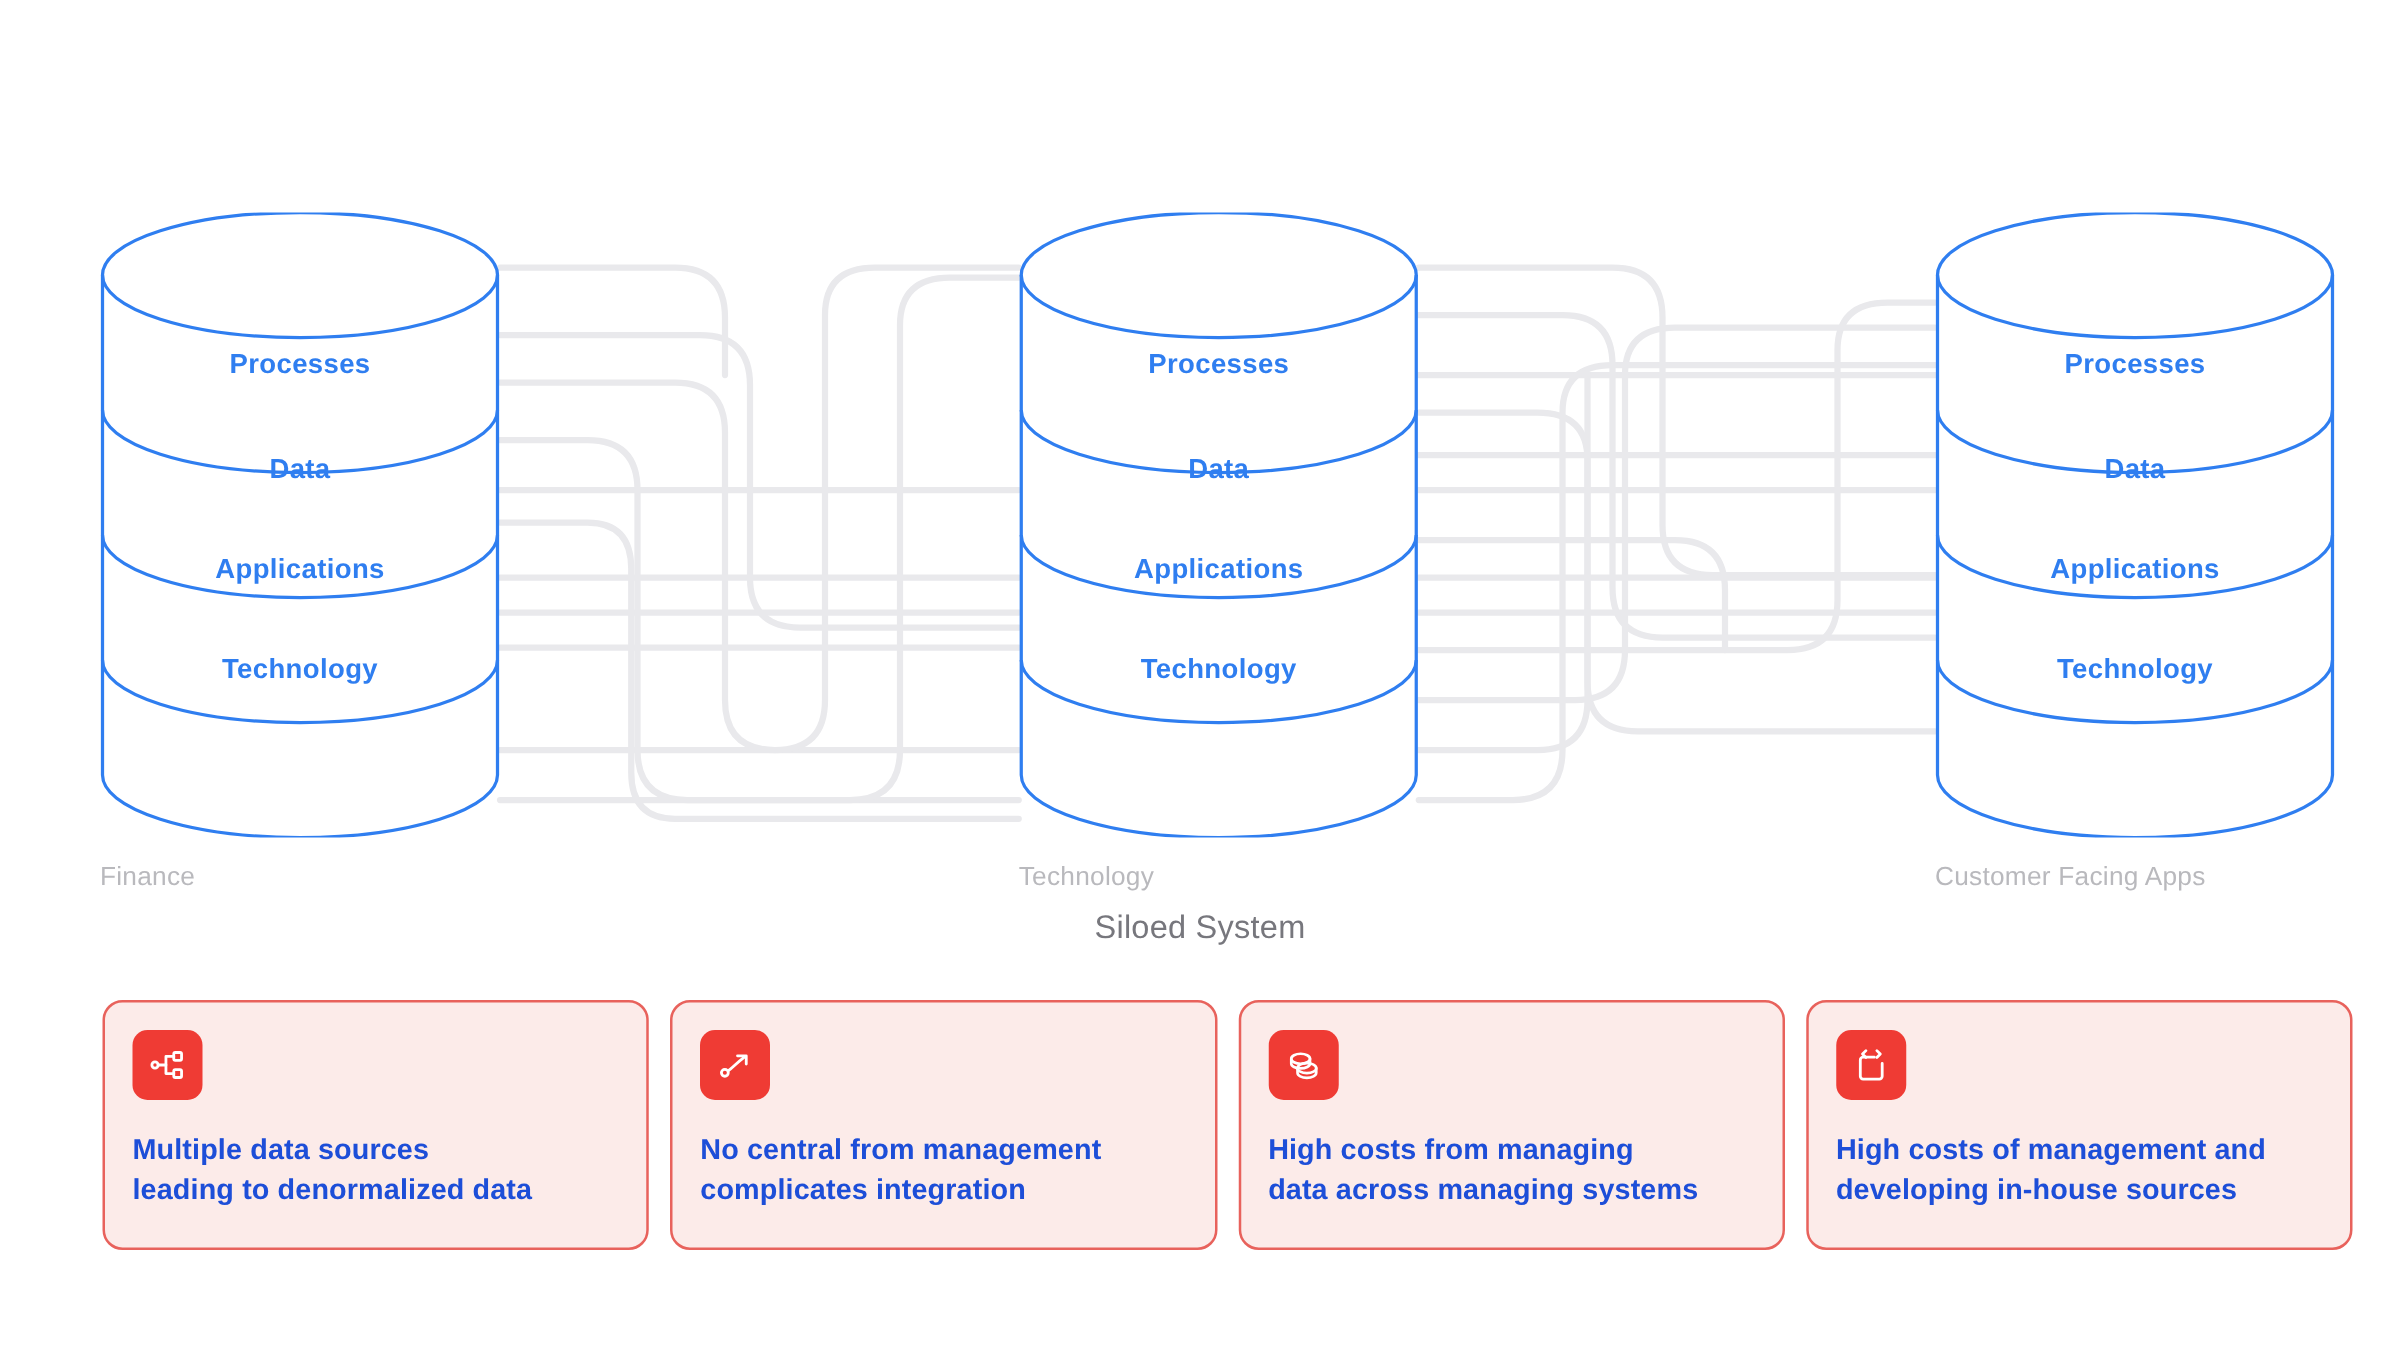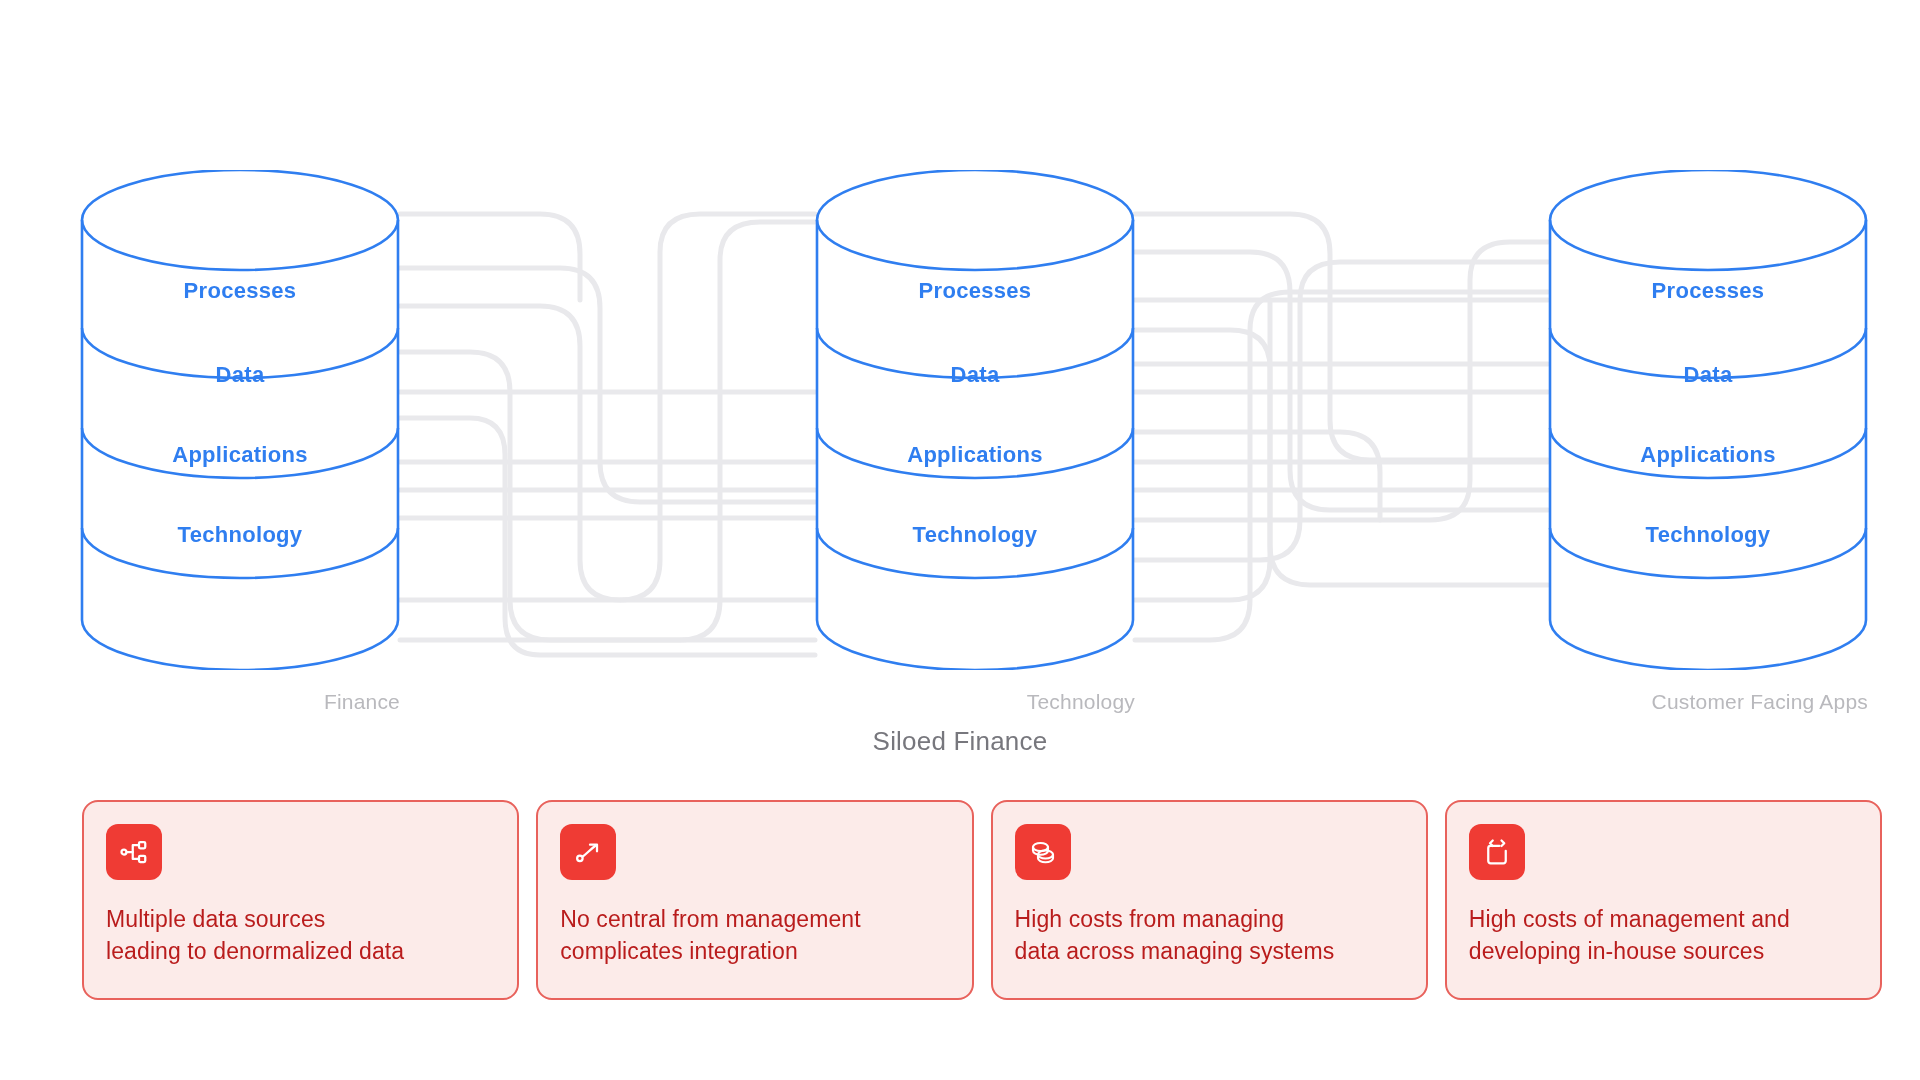--- a/index.html
+++ b/index.html
@@ -43,21 +43,21 @@
   .cyl {
     position: absolute;
     width: 320px;
     height: 500px;
   }
   .cyl svg { display: block; }
 
   .cyl-label {
     position: absolute;
     width: 320px;
-    text-align: right;
+    text-align: left;
     font-size: 21px;
     color: #b9b9bd;
     letter-spacing: 0.2px;
     white-space: nowrap;
   }
 
   .layer-text {
     font-family: "Liberation Sans", sans-serif;
     font-size: 22px;
     font-weight: bold;
@@ -105,22 +105,23 @@
     display: flex;
     align-items: center;
     justify-content: center;
     flex: 0 0 auto;
   }
   .card-icon svg { display: block; }
   .card-text {
     margin-top: 24px;
     font-size: 23px;
     line-height: 1.38;
-    color: #b91c1c;
+    color: #1d4ed8;
     letter-spacing: 0.1px;
+    font-weight: bold;
   }
 </style>
 </head>
 <body>
 
 <div id="stage">
 
   <div id="diagram">
 
     <svg id="connector-layer" viewBox="0 0 1920 760" width="1920" height="760" aria-hidden="true">
@@ -198,21 +199,21 @@
           <path d="M2 358 A158 50 0 0 0 318 358" fill="none"></path>
         </g>
         <text class="layer-text" x="160" y="128">Processes</text>
         <text class="layer-text" x="160" y="212">Data</text>
         <text class="layer-text" x="160" y="292">Applications</text>
         <text class="layer-text" x="160" y="372">Technology</text>
       </svg>
     </div>
     <div class="cyl-label" style="left:1548px; top:690px;">Customer Facing Apps</div>
 
-    <div id="siloed-title">Siloed Finance</div>
+    <div id="siloed-title">Siloed System</div>
   </div>
 
   <div id="cards">
 
     <div class="card">
       <div class="card-icon">
         <svg width="30" height="30" viewBox="0 0 24 24" fill="none" stroke="#ffffff" stroke-width="1.8" stroke-linecap="round" stroke-linejoin="round">
           <circle cx="4" cy="12" r="2"></circle>
           <rect x="16" y="4" width="5" height="5" rx="1"></rect>
           <rect x="16" y="15" width="5" height="5" rx="1"></rect>

